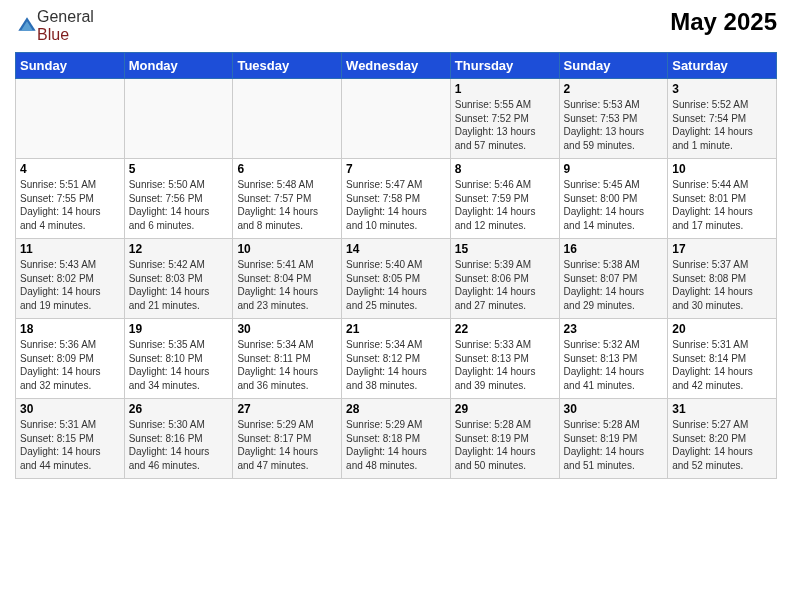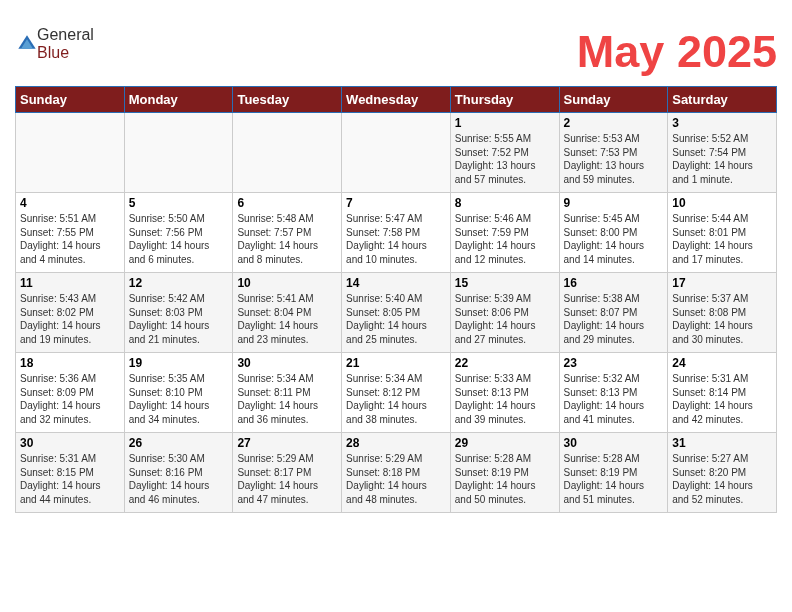--- a/index.html
+++ b/index.html
@@ -1,34 +1,34 @@
 <!DOCTYPE html>
 <html><head>
   <meta charset="utf-8">
   <style>
     * { box-sizing: border-box; margin: 0; padding: 0; }
     body { font-family: Arial, sans-serif; background: #fff; width: 792px; height: 612px; overflow: hidden; }
     
-    .page { width: 792px; min-height: 612px; padding: 26px 15px; }
+    .page { width: 792px; min-height: 612px; padding: 8px 15px; }
     
     .header { display: flex; justify-content: space-between; align-items: flex-start; margin-bottom: 8px; }
     
     .logo { display: flex; align-items: center; }
     .logo-general { color: #333; }
     .logo-blue { color: #7f1d1d; }
     .logo-icon { width: 20px; height: 20px; margin-left: 2px; }
     
     .title-block { text-align: right; }
-    .main-title { font-size: 45px; color: #ef4444; font-weight: bold; }
+    .main-title { font-size: 24px; color: #000000; font-weight: bold; }
     .subtitle { font-size: 16px; color: #333; }
     
     .calendar { width: 100%; border-collapse: collapse; font-size: 11px; }
     
     .calendar thead th {
-      background-color: #7f1d1d;
+      background-color: #1d4ed8;
       color: white;
       padding: 5px 4px;
       text-align: left;
       font-size: 13px;
       font-weight: bold;
       border: 1px solid #2a6db5;
     }
     
     .calendar tbody td {
       border: 1px solid #ccc;
@@ -180,21 +180,21 @@
           </td>
           <td>
             <span class="day-num">22</span>
             <div class="day-info">Sunrise: 5:33 AM<br>Sunset: 8:13 PM<br>Daylight: 14 hours<br>and 39 minutes.</div>
           </td>
           <td>
             <span class="day-num">23</span>
             <div class="day-info">Sunrise: 5:32 AM<br>Sunset: 8:13 PM<br>Daylight: 14 hours<br>and 41 minutes.</div>
           </td>
           <td>
-            <span class="day-num">24</span>
+            <span class="day-num">20</span>
             <div class="day-info">Sunrise: 5:31 AM<br>Sunset: 8:14 PM<br>Daylight: 14 hours<br>and 42 minutes.</div>
           </td>
         </tr>
         <tr>
           <td>
             <span class="day-num">30</span>
             <div class="day-info">Sunrise: 5:31 AM<br>Sunset: 8:15 PM<br>Daylight: 14 hours<br>and 44 minutes.</div>
           </td>
           <td>
             <span class="day-num">26</span>

